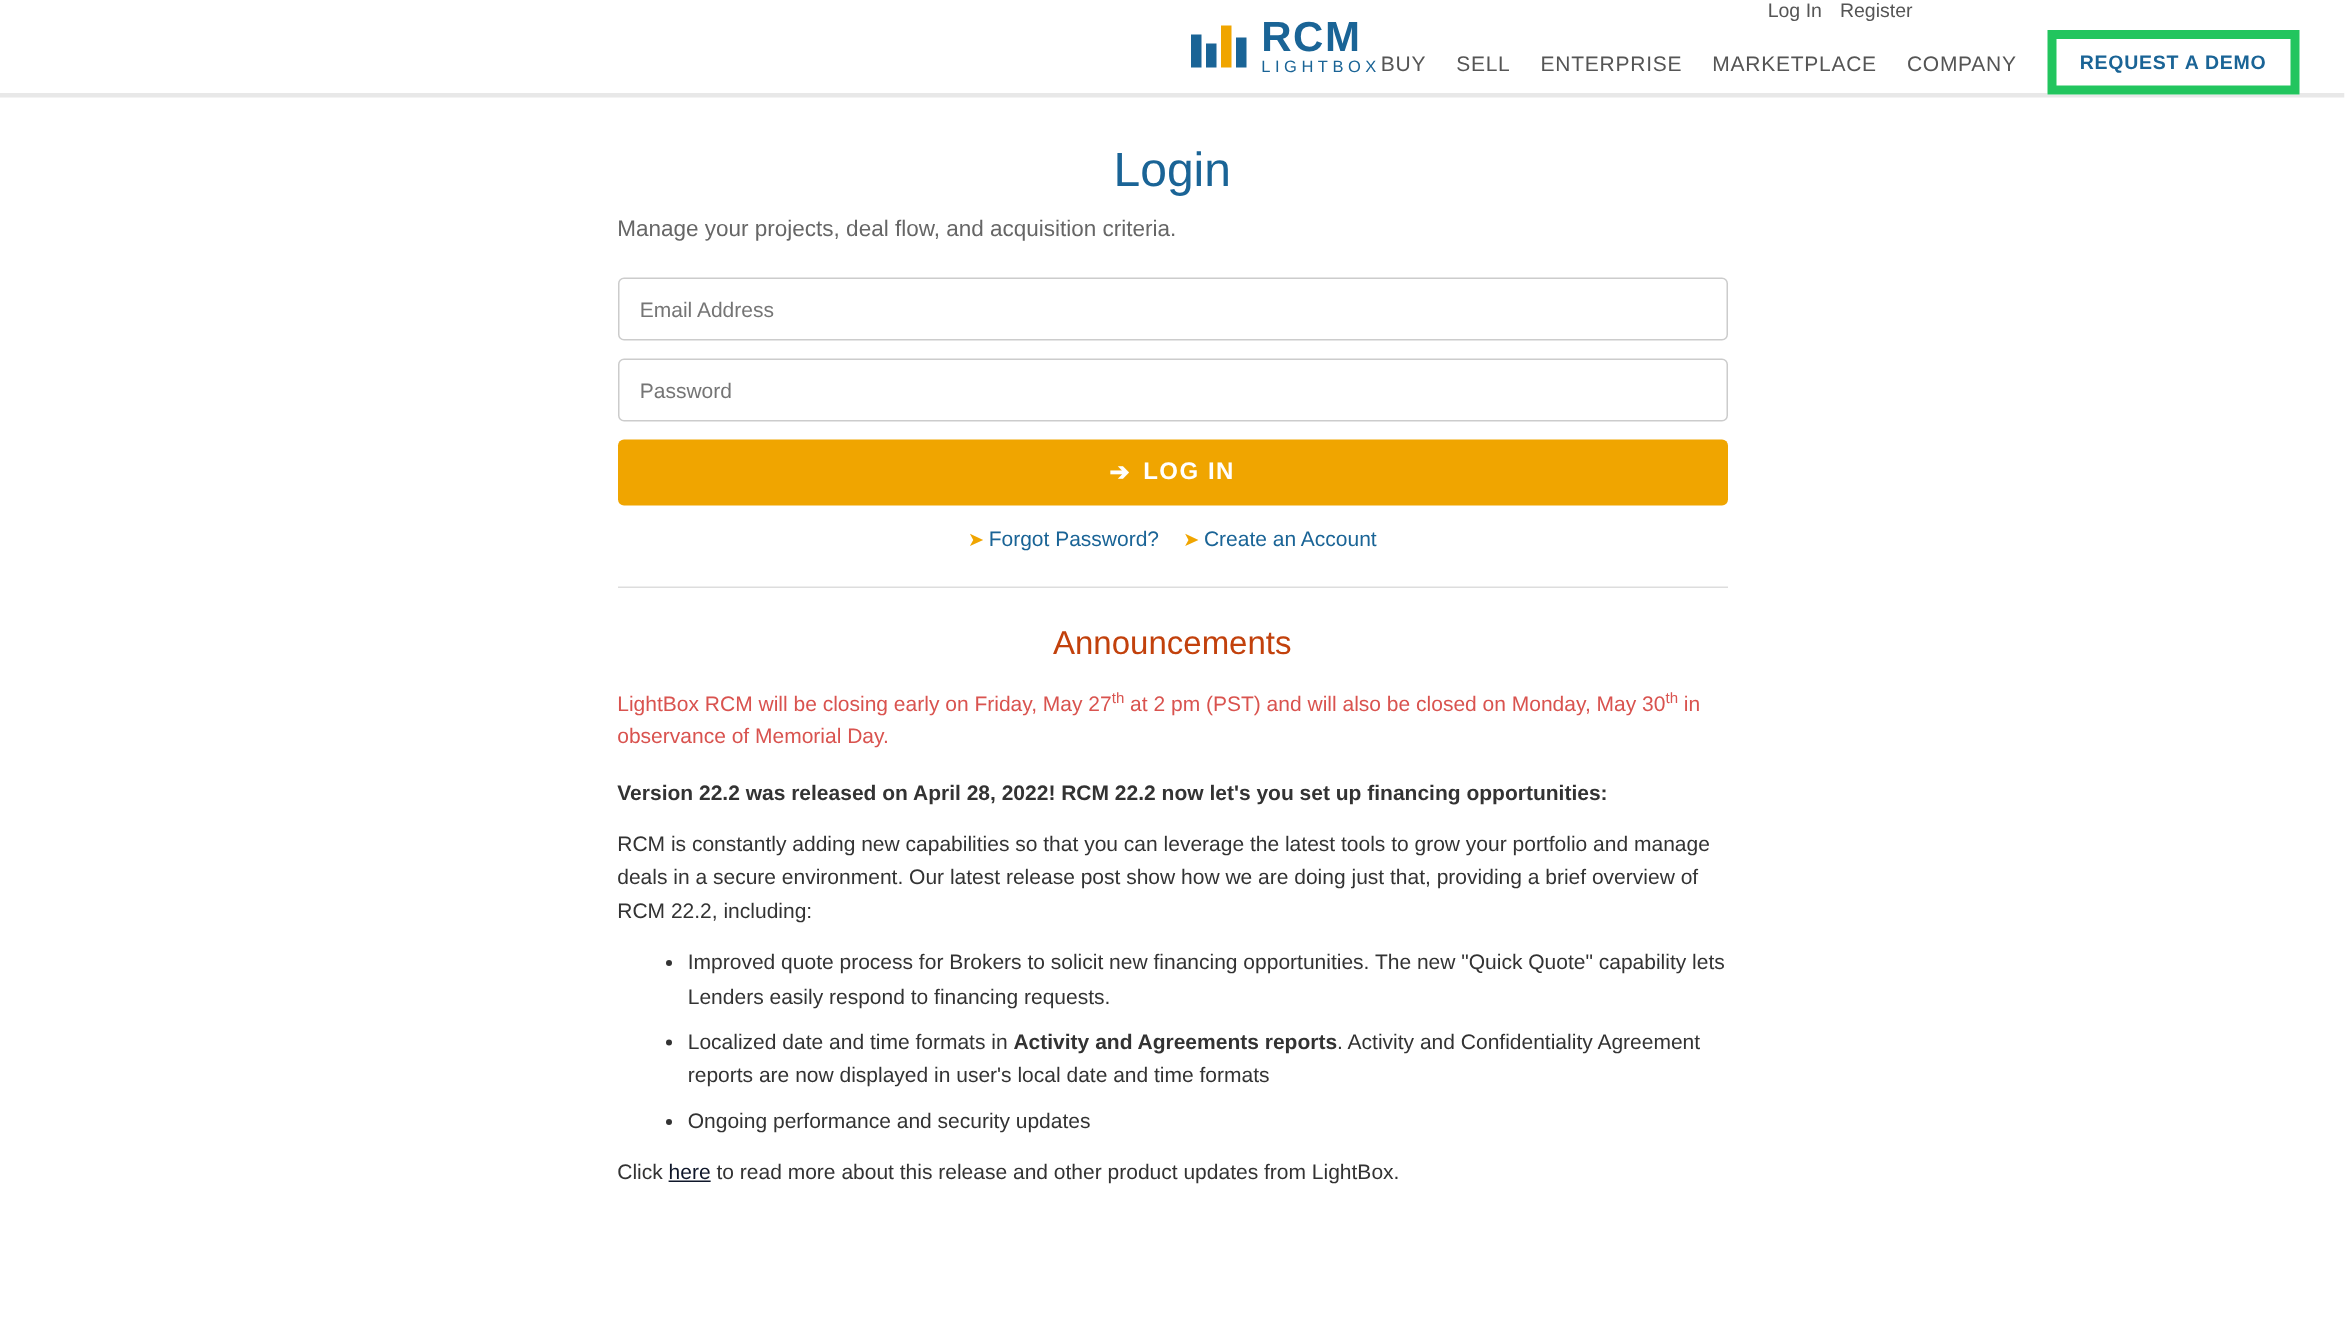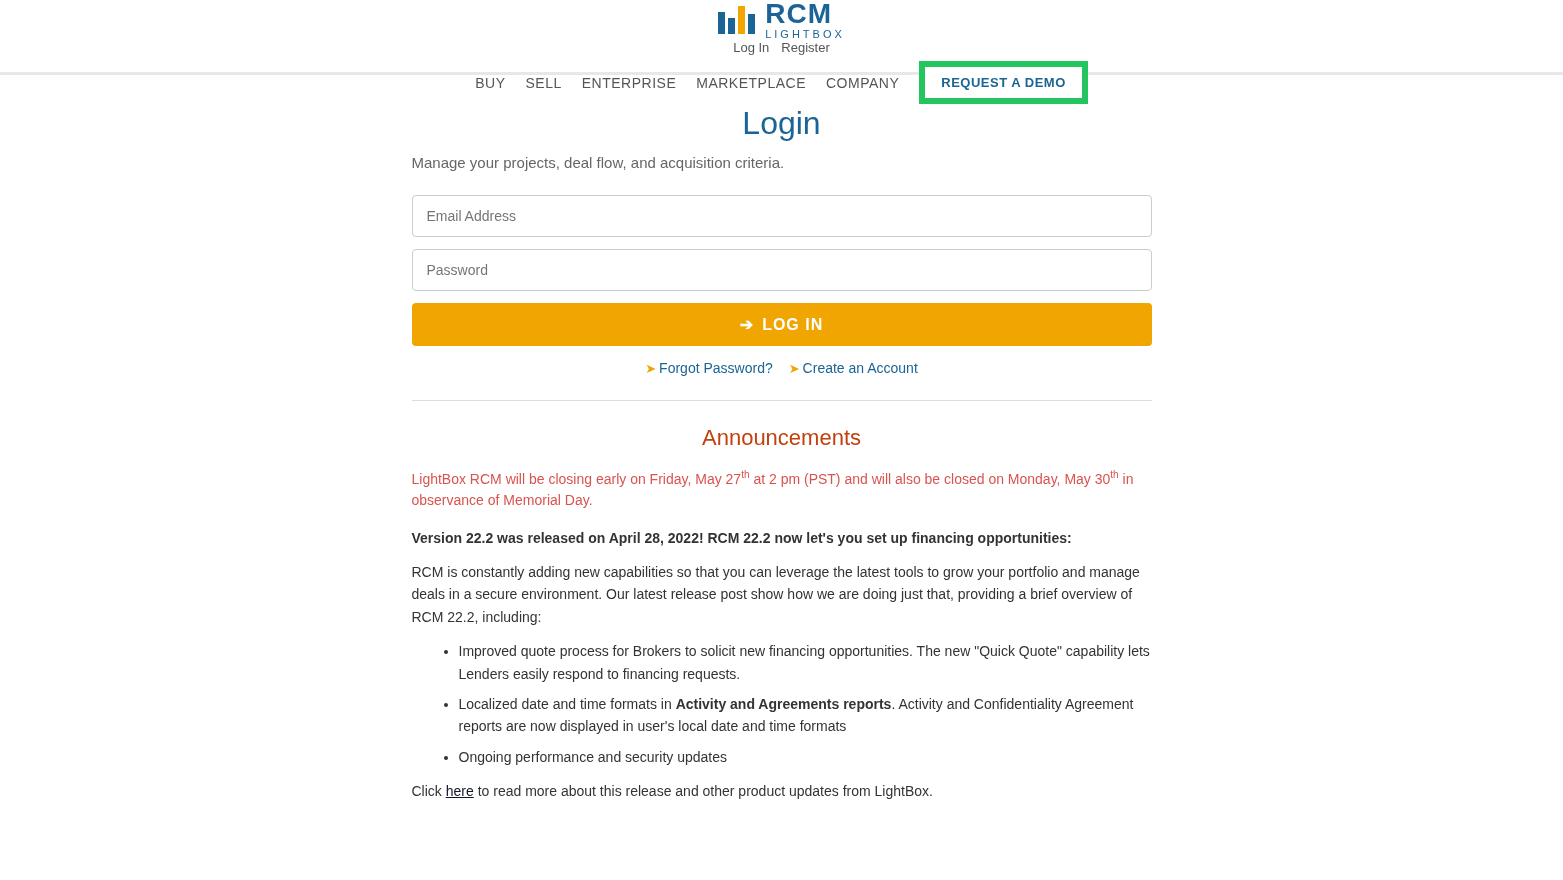--- a/index.html
+++ b/index.html
@@ -2,25 +2,24 @@
 <html><head>
   <meta charset="utf-8">
   <style>
     * { box-sizing: border-box; margin: 0; padding: 0; }
     body { font-family: Arial, sans-serif; background: #fff; color: #333; font-size: 14px; }
 
     
     .header {
       display: flex;
       align-items: center;
-      justify-content: space-between;
+      justify-content: flex-end;
       padding: 0 30px;
       border-bottom: 3px solid #e8e8e8;
-      height: 75px;
-      flex-direction: column;
+      height: 65px;
     }
     .header-left { display: flex; align-items: center; }
     .logo-container { display: flex; align-items: center; gap: 6px; text-decoration: none; }
     .logo-bars { display: flex; gap: 3px; align-items: flex-end; margin-right: 4px; }
     .logo-bar { background: #1a6496; width: 7px; }
     .logo-bar:nth-child(1) { height: 22px; }
     .logo-bar:nth-child(2) { height: 16px; }
     .logo-bar:nth-child(3) { height: 28px; background: #f0a500; }
     .logo-bar:nth-child(4) { height: 20px; }
     .logo-text { display: flex; flex-direction: column; }

